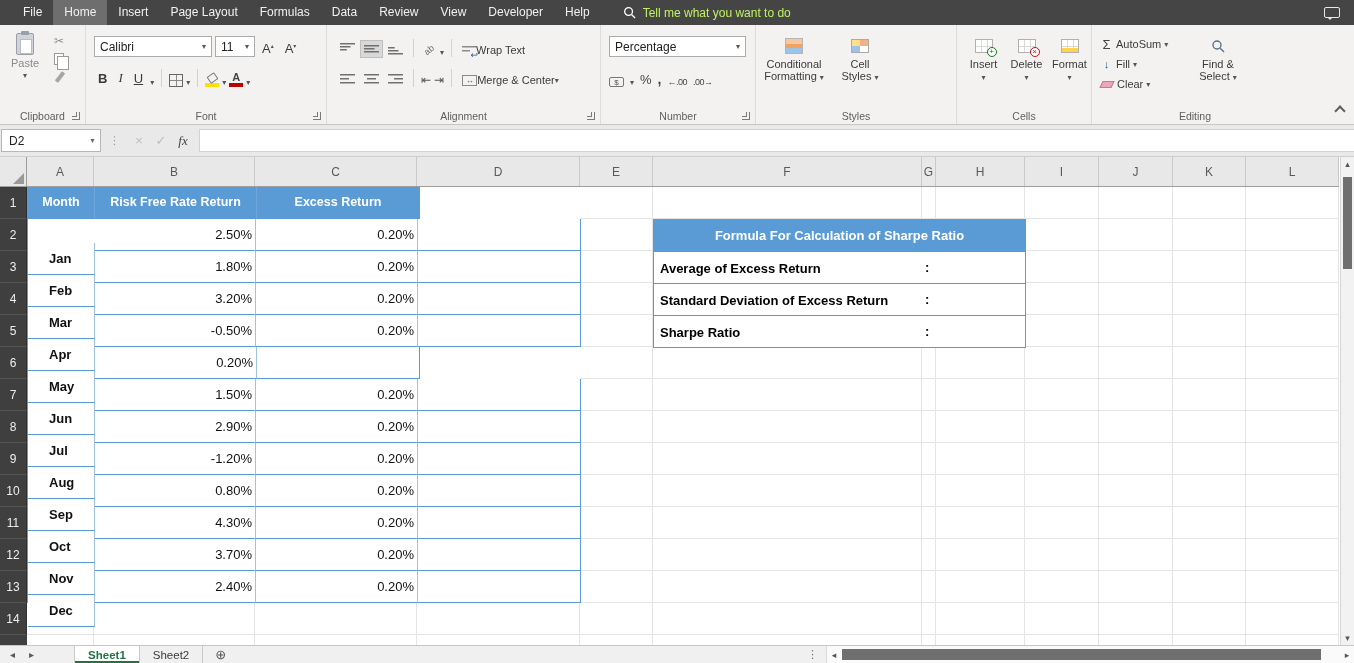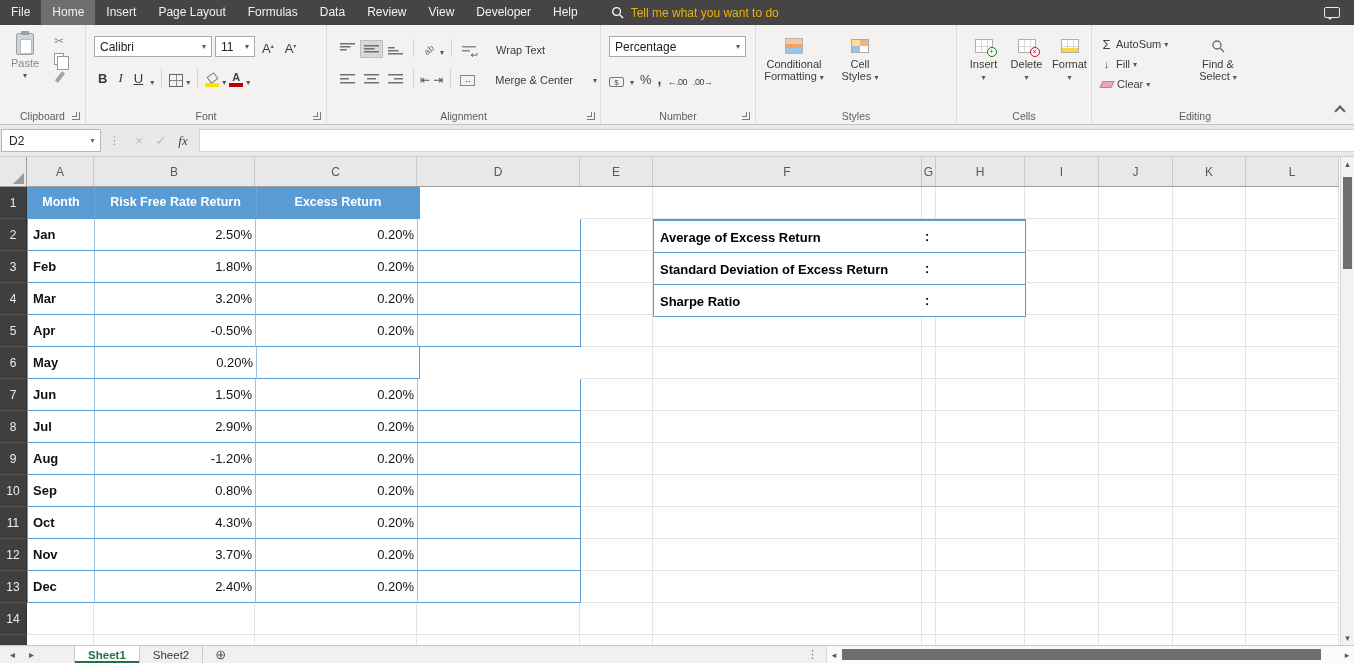--- a/index.html
+++ b/index.html
@@ -1,23 +1,23 @@
 <!DOCTYPE html>
 <html><head>
 <meta charset="utf-8">
 <style>
   *{box-sizing:border-box;margin:0;padding:0;}
   body{width:1354px;height:663px;position:relative;overflow:hidden;background:#fff;font-family:"Liberation Sans",sans-serif;}
 
   
   .tabbar{position:absolute;left:0;top:0;width:100%;height:25px;background:#454545;display:flex;align-items:center;color:#f1f1f1;}
-  .tabs{display:flex;height:100%;}
+  .tabs{display:flex;height:100%;padding-left:12px;}
   .tab{padding:0 11px;font-size:12px;line-height:25px;white-space:nowrap;}
   .tab.active{background:#6e6e6e;}
-  .tellme{display:flex;align-items:center;gap:7px;margin-left:22px;font-size:12px;color:#eab308;}
+  .tellme{display:flex;align-items:center;gap:7px;margin-left:22px;font-size:12px;color:#bef264;}
   .comment-ico{margin-left:auto;margin-right:14px;width:16px;height:11px;border:1px solid #e8e8e8;border-radius:2px;position:relative;}
   .comment-ico::after{content:"";position:absolute;left:2px;bottom:-6px;border:3px solid transparent;border-top-color:#e8e8e8;}
 
   
   .ribbon{position:absolute;left:0;top:25px;width:100%;height:100px;background:#f3f2f1;border-bottom:1px solid #c8c6c4;}
   .grp{position:absolute;top:0;bottom:0;border-right:1px solid #dcdcdc;}
   .gbody{position:absolute;top:8px;left:0;right:0;bottom:18px;}
   .glabel{position:absolute;bottom:2px;left:0;right:0;text-align:center;font-size:10.5px;color:#605e5c;}
   .launcher{position:absolute;bottom:4px;right:5px;width:8px;height:8px;border-right:1px solid #7a7a7a;border-bottom:1px solid #7a7a7a;}
   .launcher::before{content:"";position:absolute;right:2px;bottom:2px;width:4px;height:4px;border-right:1px solid #7a7a7a;border-bottom:1px solid #7a7a7a;}
@@ -61,21 +61,21 @@
   .ic-l{width:15px;height:12px;background-repeat:no-repeat;display:inline-block;
     background-image:linear-gradient(#707070,#707070),linear-gradient(#707070,#707070),linear-gradient(#707070,#707070);}
   .va-top{background-size:100% 1.5px,70% 1.5px,45% 1.5px;background-position:0 0,0 3px,0 6px;}
   .va-mid{background-size:100% 1.5px,70% 1.5px,100% 1.5px;background-position:0 2px,0 5px,0 8px;}
   .va-bot{background-size:45% 1.5px,70% 1.5px,100% 1.5px;background-position:0 4px,0 7px,0 10px;}
   .al-left{background-size:100% 1.5px,62% 1.5px,100% 1.5px;background-position:0 1px,0 5px,0 9px;}
   .al-center{background-size:100% 1.5px,62% 1.5px,100% 1.5px;background-position:50% 1px,50% 5px,50% 9px;}
   .al-right{background-size:100% 1.5px,62% 1.5px,100% 1.5px;background-position:100% 1px,100% 5px,100% 9px;}
   .orient{display:inline-block;font-size:9px;color:#666;transform:rotate(-40deg);}
   .ind{font-size:12px;color:#555;}
-  .albtn{display:flex;align-items:center;gap:20px;font-size:11px;color:#3b3b3b;padding:1px 3px;white-space:nowrap;}
+  .albtn{display:flex;align-items:center;gap:0;font-size:11px;color:#3b3b3b;padding:1px 3px;white-space:nowrap;}
   .wrap-ico{position:relative;width:14px;height:11px;background-repeat:no-repeat;display:inline-block;
     background-image:linear-gradient(#8a8a8a,#8a8a8a),linear-gradient(#8a8a8a,#8a8a8a);background-size:100% 1.5px,60% 1.5px;background-position:0 1px,0 5px;}
   .wrap-ico::after{content:"\21A9";position:absolute;right:-2px;bottom:-4px;font-size:9px;color:#2b579a;}
   .merge-ico{position:relative;width:15px;height:11px;border:1px solid #8a8a8a;display:inline-block;text-align:center;font-size:8px;color:#2b579a;line-height:9px;}
 
   
   .nico{display:inline-flex;align-items:center;justify-content:center;color:#444;}
   .money{width:15px;height:10px;border:1px solid #777;border-radius:2px;font-size:8px;display:inline-flex;align-items:center;justify-content:center;color:#555;}
   .pct{font-size:13px;}
   .comma{font-size:14px;font-weight:bold;}
@@ -131,21 +131,21 @@
   .rowhead{height:32px;display:flex;align-items:center;justify-content:center;color:#ededed;font-size:12px;border-bottom:1px solid #535353;border-right:1px solid #2f2f2f;}
   .cells{position:absolute;left:27px;top:187px;width:1312px;height:458px;overflow:hidden;
     background:repeating-linear-gradient(to bottom,#ffffff 0,#ffffff 31px,#e4e4e4 31px,#e4e4e4 32px);}
   .vline{position:absolute;top:0;bottom:0;width:1px;background:#e4e4e4;z-index:1;}
 
   .xl-table{position:absolute;left:0;top:0;border-left:1px solid #5b9bd5;background:#fff;z-index:2;}
   .t-row{display:flex;height:32px;}
   .t-cell{height:32px;line-height:31px;border-right:1px solid #9dc3e6;border-bottom:1px solid #5b9bd5;background:#fff;font-size:13px;color:#111;overflow:hidden;white-space:nowrap;}
   .t-row .t-cell:last-child{border-right:1px solid #5b9bd5;}
   .t-cell.th{background:#5b9bd5;color:#fff;font-weight:bold;font-size:12.5px;text-align:center;border-right:1px solid #6ea7dc;}
-  .t-cell.m{font-weight:bold;padding-left:5px;}
+  .t-cell.m{font-weight:bold;padding-left:21px;margin-top:24px;}
   .t-cell.num{text-align:right;padding-right:3px;}
 
   .sharpe{position:absolute;left:626px;top:32px;width:373px;border:1px solid #5b9bd5;background:#fff;z-index:2;}
   .s-title{height:31px;line-height:31px;background:#5b9bd5;color:#fff;font-weight:bold;font-size:13px;text-align:center;}
   .s-row{position:relative;height:32px;line-height:31px;border-top:1px solid #5b9bd5;background:#fff;}
   .s-label{font-weight:bold;font-size:13px;padding-left:6px;color:#000;}
   .s-colon{position:absolute;left:271px;top:0;font-weight:bold;font-size:13px;color:#000;}
 
   
   .vscroll{position:absolute;right:0;top:157px;width:14px;height:488px;background:#f2f2f2;border-left:1px solid #d6d6d6;}
@@ -526,20 +526,21 @@
         <div class="t-cell" style="width: 163px;"></div>
       </div>
       <div class="t-row">
         <div class="t-cell m" style="width: 67px;">Dec</div>
         <div class="t-cell num" style="width: 161px;">2.40%</div>
         <div class="t-cell num" style="width: 162px;">0.20%</div>
         <div class="t-cell" style="width: 163px;"></div>
       </div>
     </div>
   <div class="sharpe">
+    <div class="s-title">Formula For Calculation of Sharpe Ratio</div>
     <div id="sharpeRows">
         <div class="s-row"><span class="s-label">Average of Excess Return</span><span class="s-colon">:</span></div>
         <div class="s-row"><span class="s-label">Standard Deviation of Excess Return</span><span class="s-colon">:</span></div>
         <div class="s-row"><span class="s-label">Sharpe Ratio</span><span class="s-colon">:</span></div>
       </div>
   </div>
 <div class="vline" style="left: 66px;"></div>
     <div class="vline" style="left: 227px;"></div>
     <div class="vline" style="left: 389px;"></div>
     <div class="vline" style="left: 552px;"></div>

